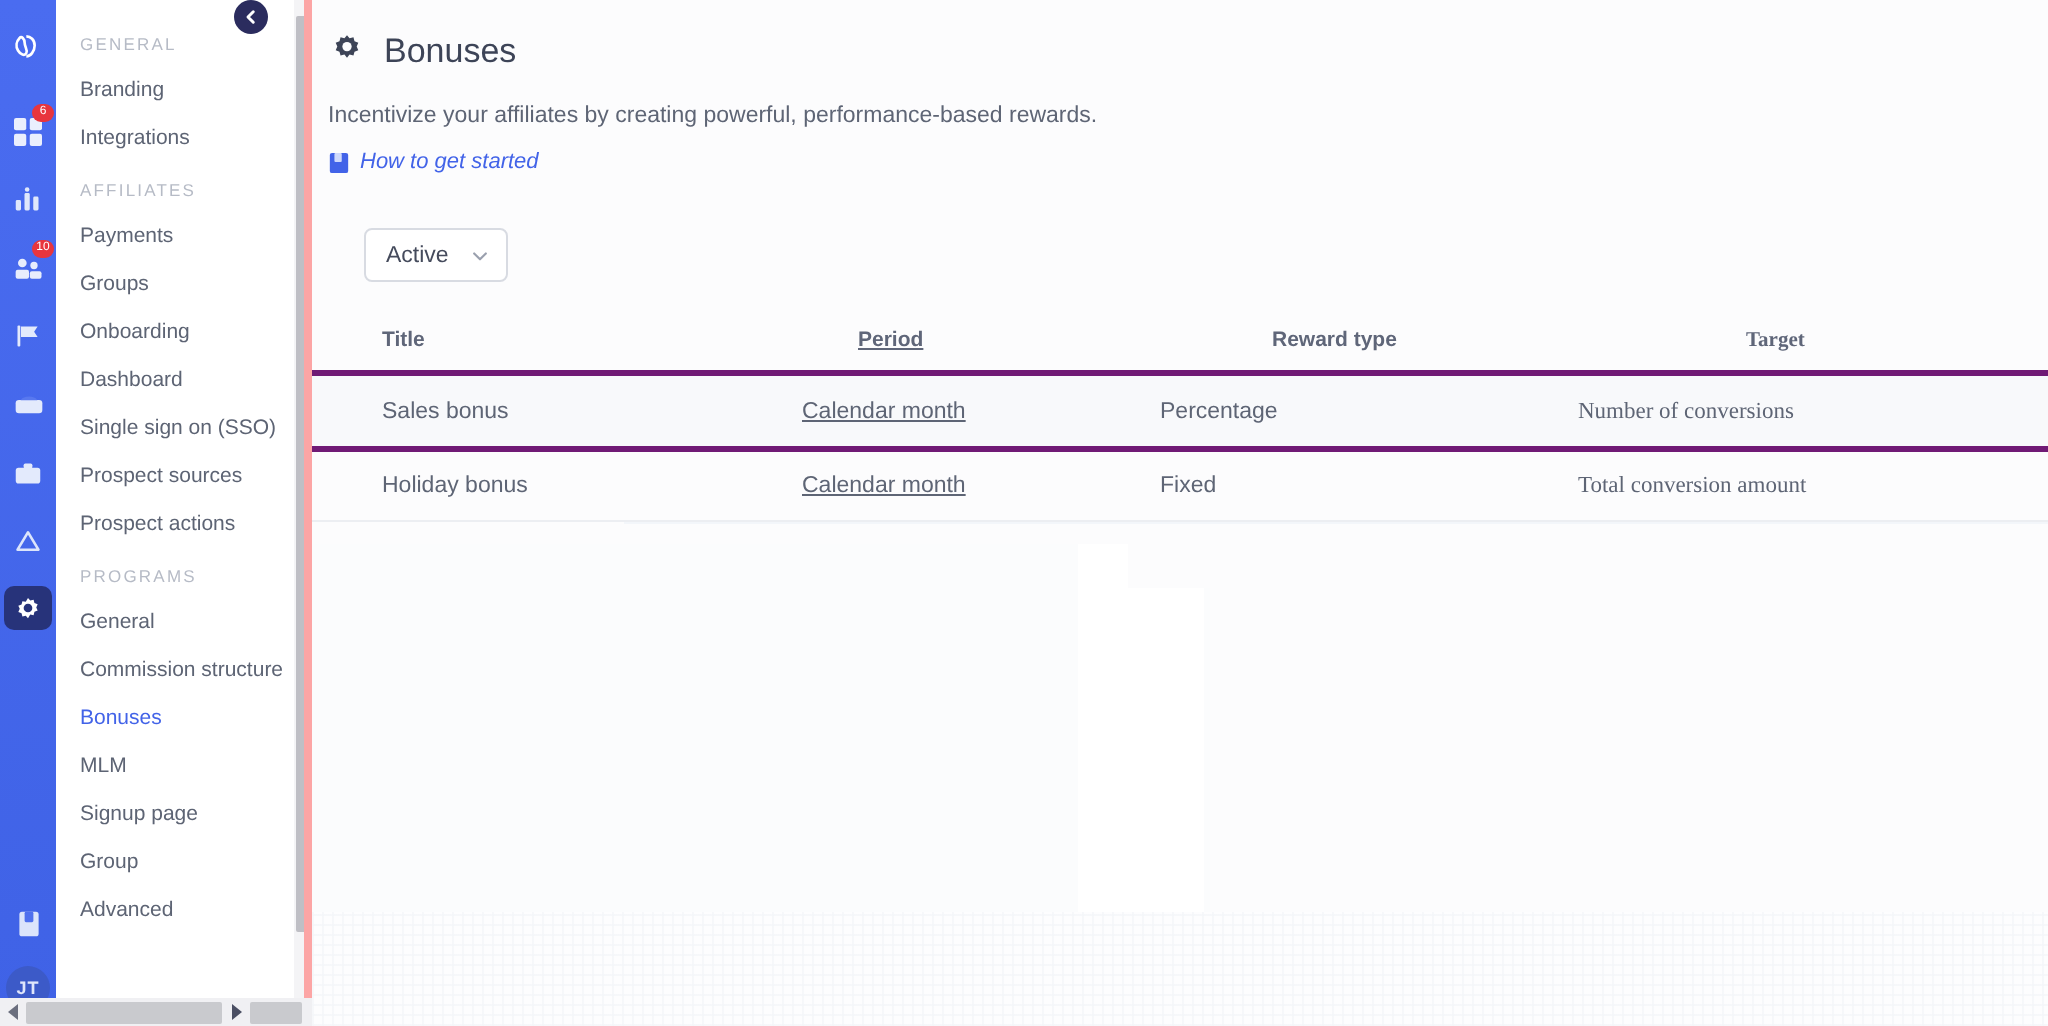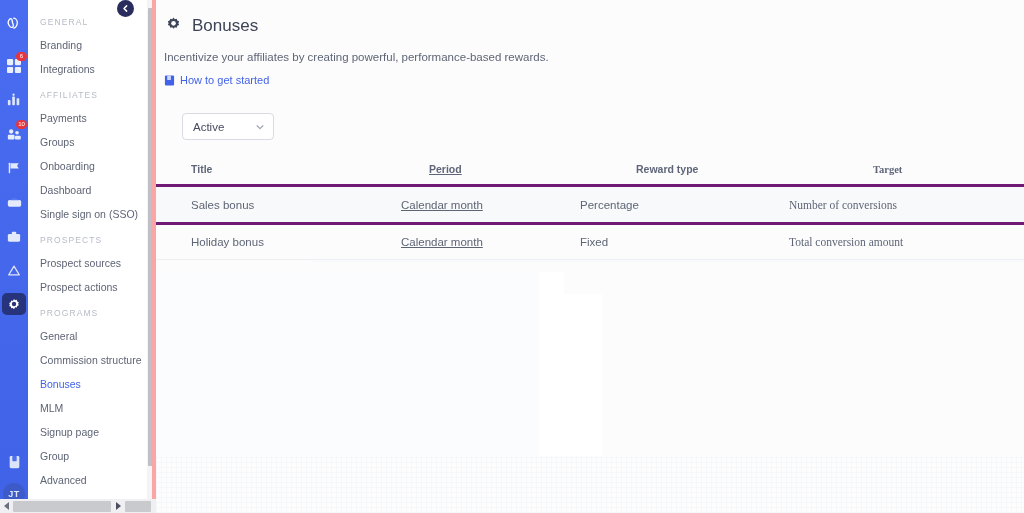--- a/index.html
+++ b/index.html
@@ -183,26 +183,26 @@
     margin-top: 14px;
     font-size: 11.5px;
     color: #5e6575;
   }
   .howto {
     margin-top: 11px;
     display: flex; align-items: center; gap: 5px;
     font-size: 11px;
     color: #4263e8;
   }
-  .howto span.t { text-decoration: none; }
+  .howto span.t { text-decoration: none; font-style: italic; }
 
   
   .filter-wrap { margin: 27px 0 0 26px; }
   .select {
-    width: 92px; height: 27px;
+    width: 72px; height: 27px;
     border: 1px solid #d8dbe2;
     border-radius: 4px;
     background: #fff;
     display: flex; align-items: center;
     justify-content: space-between;
     padding: 0 8px 0 10px;
     font-size: 11.5px;
     color: #454b5c;
   }
 
@@ -380,21 +380,20 @@
       <div class="nav-link">Branding</div>
       <div class="nav-link">Integrations</div>
 
       <div class="nav-section">AFFILIATES</div>
       <div class="nav-link">Payments</div>
       <div class="nav-link">Groups</div>
       <div class="nav-link">Onboarding</div>
       <div class="nav-link">Dashboard</div>
       <div class="nav-link">Single sign on (SSO)</div>
 
-      <div class="nav-section">PROSPECTS</div>
       <div class="nav-link">Prospect sources</div>
       <div class="nav-link">Prospect actions</div>
 
       <div class="nav-section">PROGRAMS</div>
       <div class="nav-link">General</div>
       <div class="nav-link">Commission structure</div>
       <div class="nav-link active">Bonuses</div>
       <div class="nav-link">MLM</div>
       <div class="nav-link">Signup page</div>
       <div class="nav-link">Group</div>

